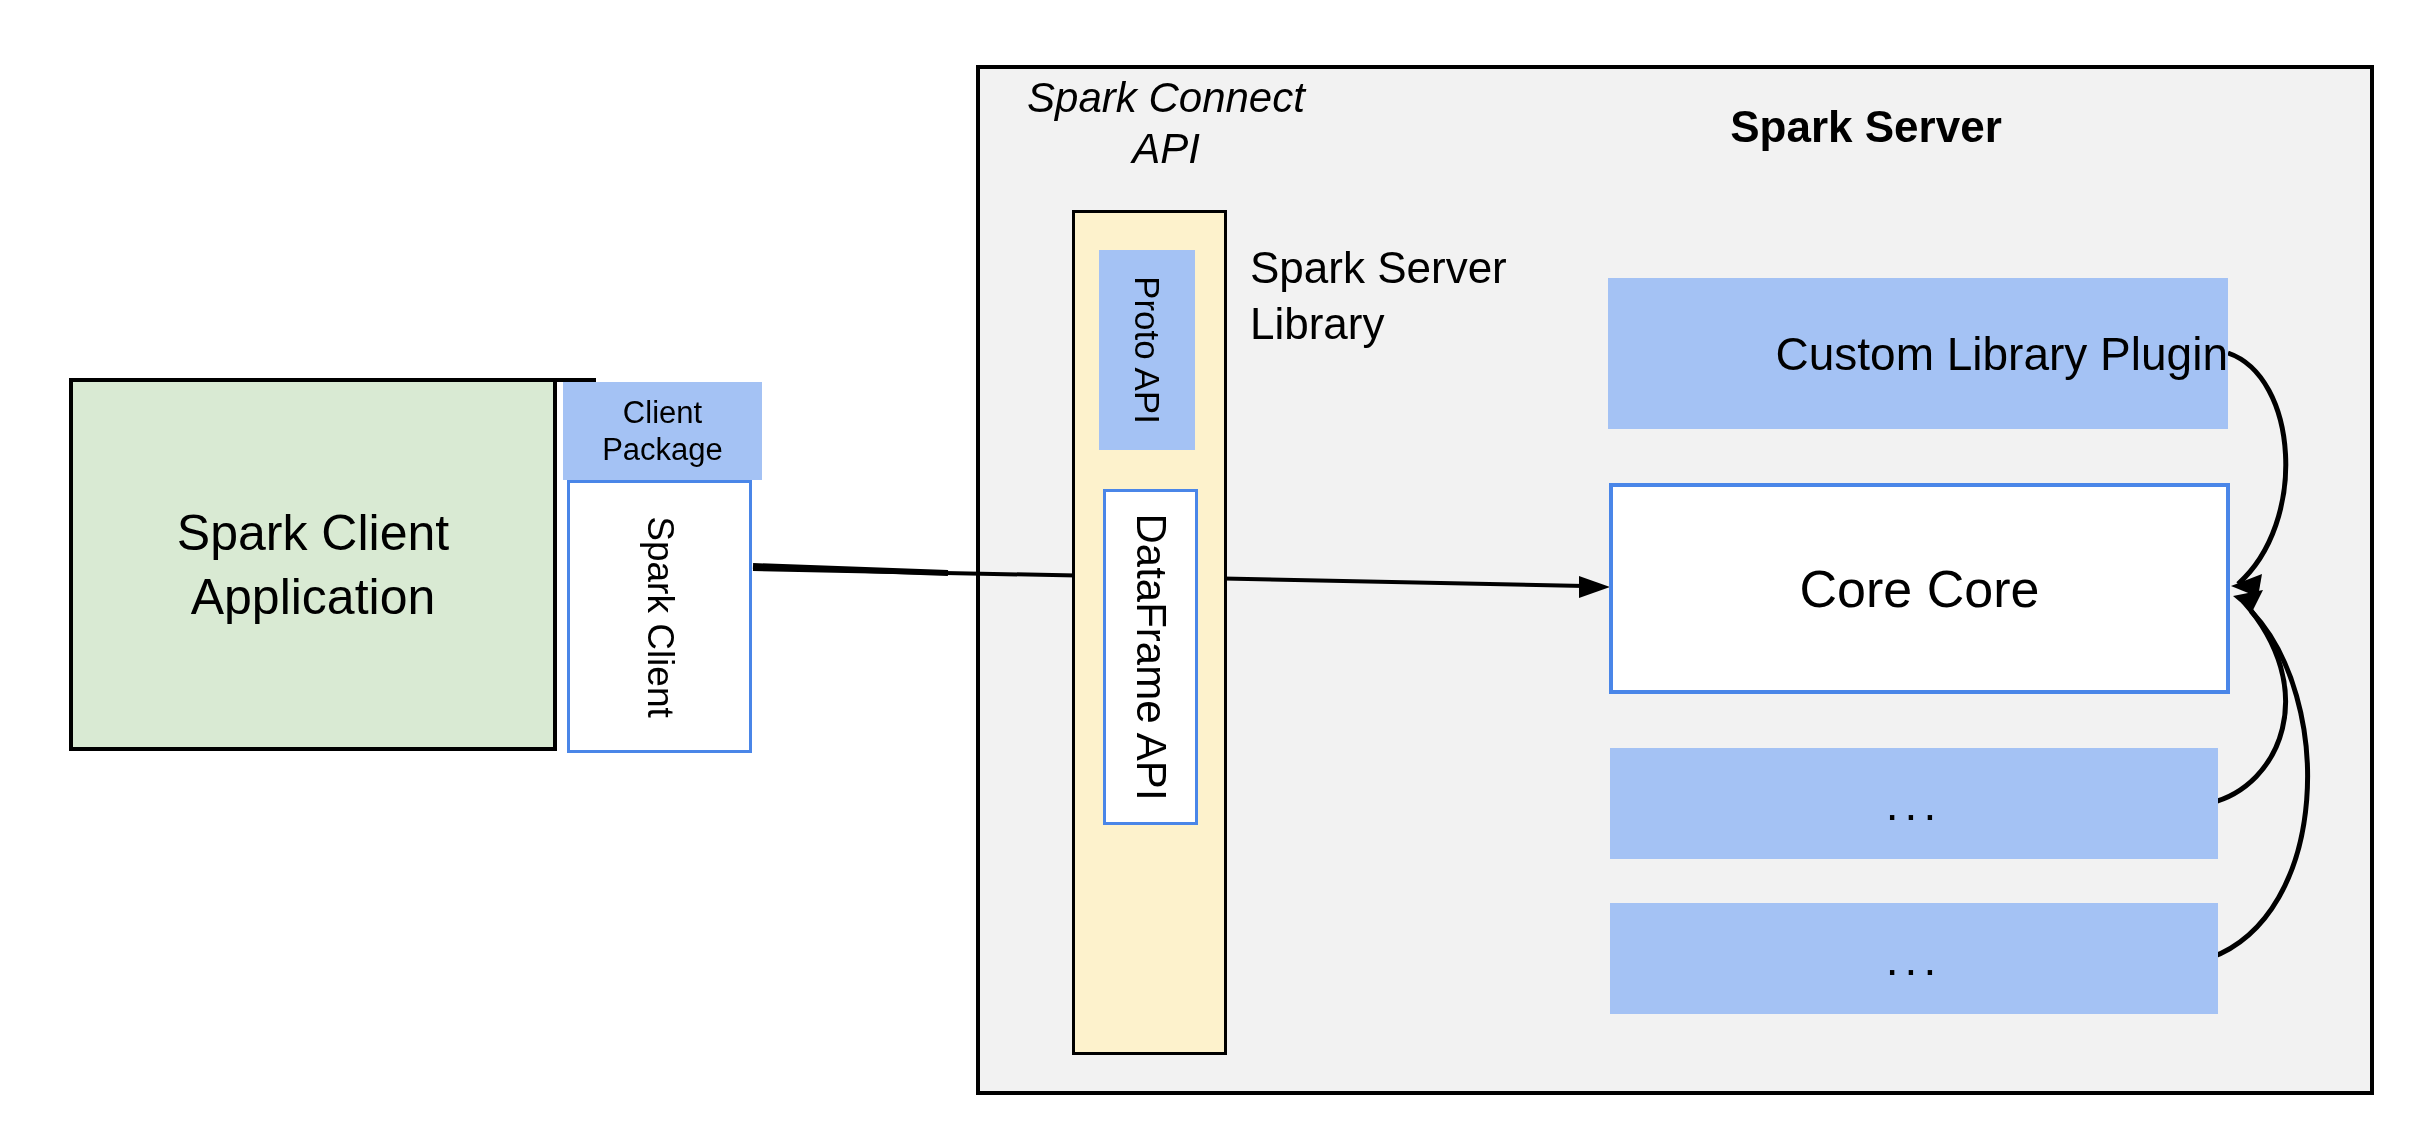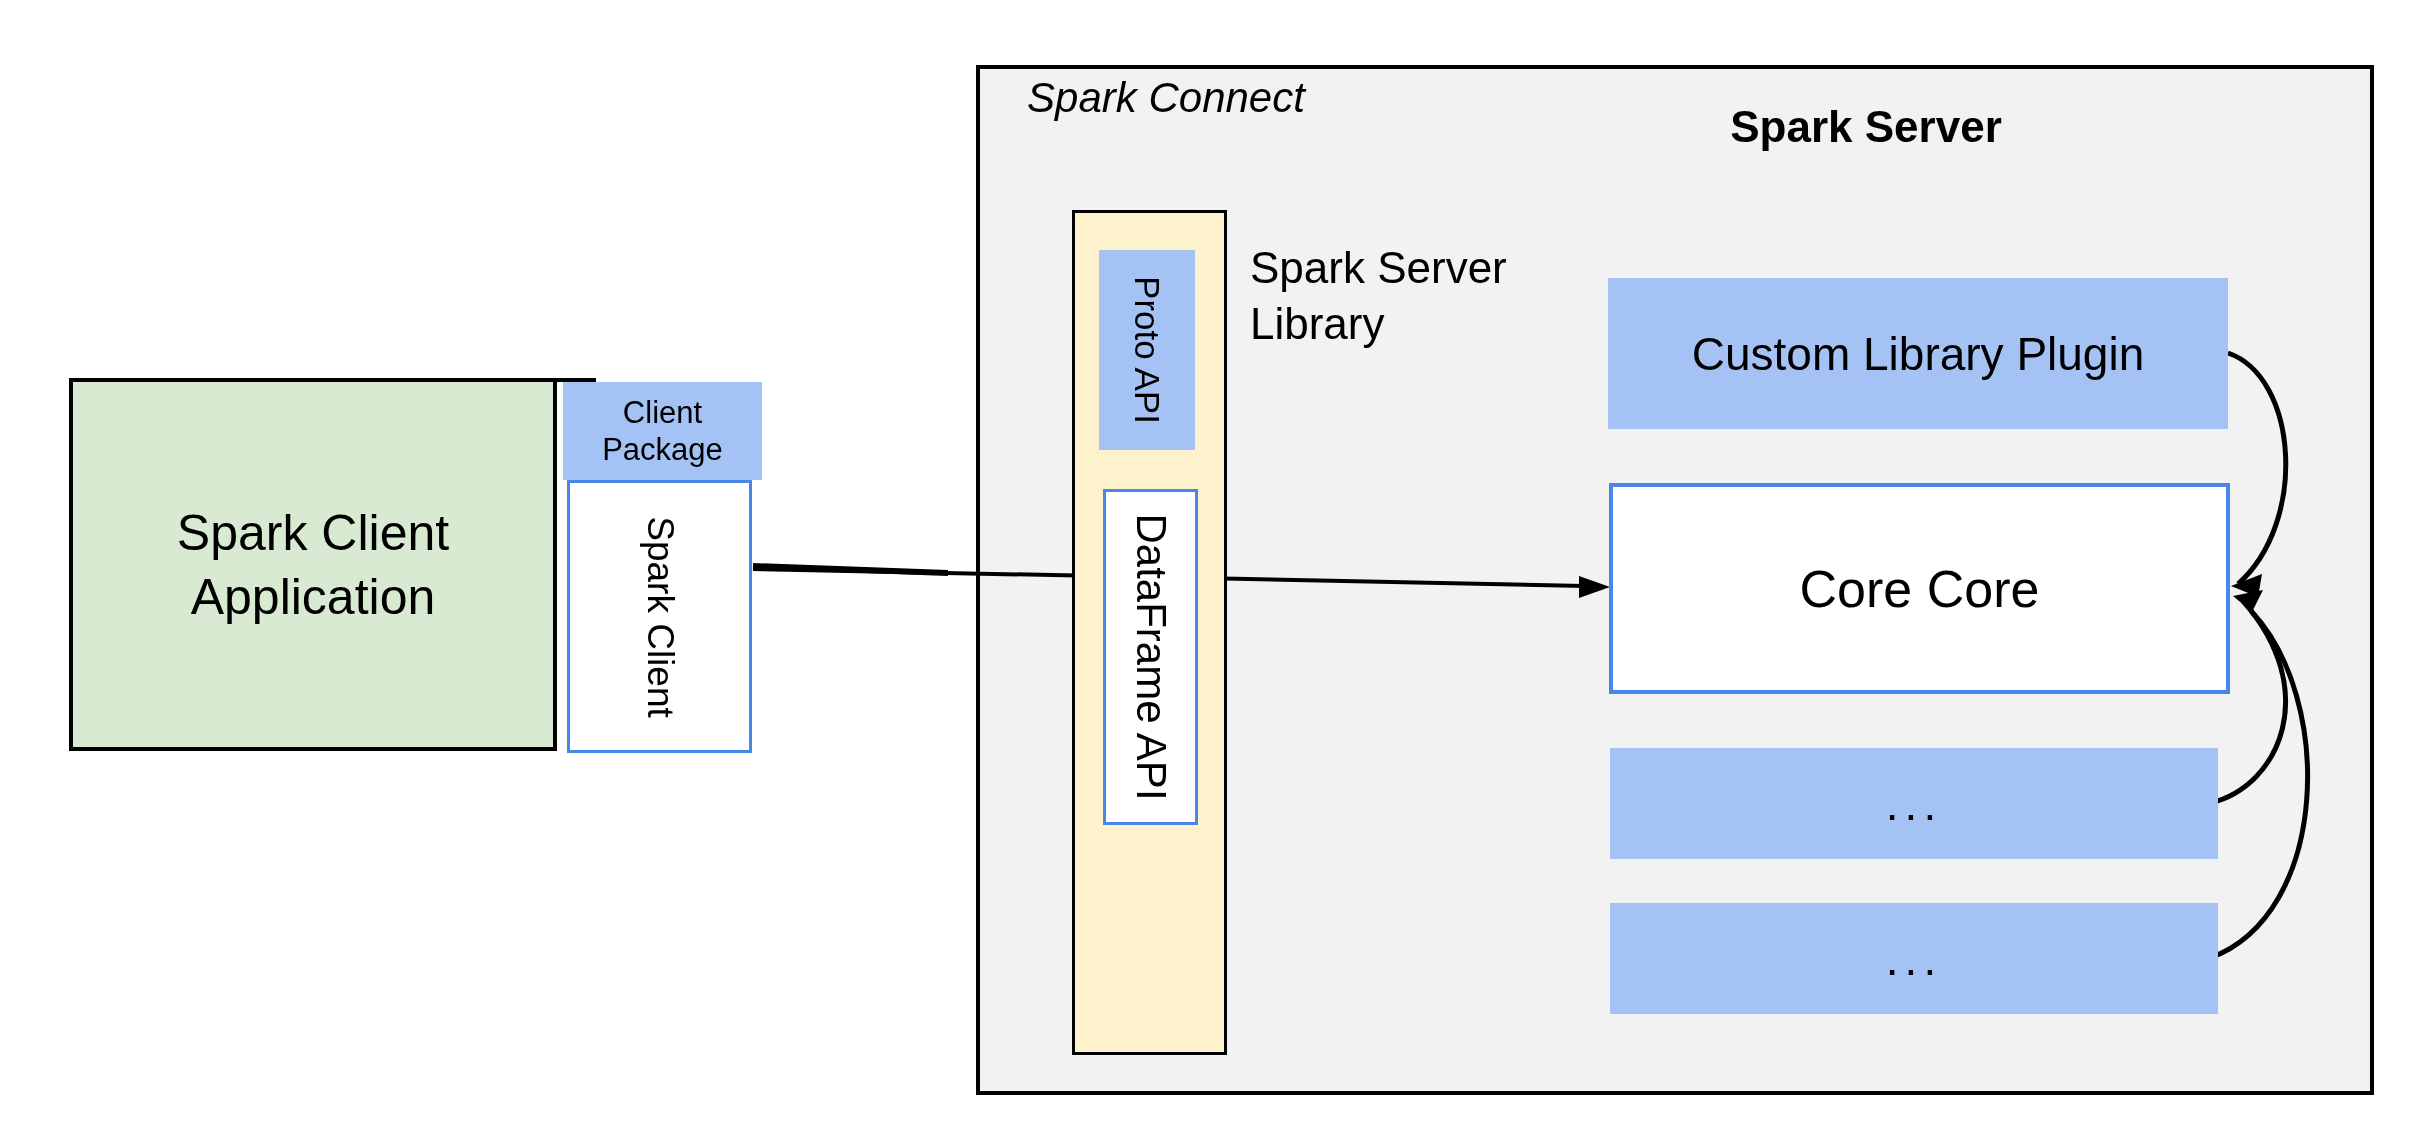--- a/index.html
+++ b/index.html
@@ -23,21 +23,21 @@
   .server-title{left:1666px;top:102px;width:400px;z-index:4;text-align:center;font-size:44px;line-height:50px;font-weight:bold;}
   .library-label{left:1250px;top:240px;width:330px;z-index:4;text-align:left;font-size:44px;line-height:56px;}
   
   .yellow-col{left:1072px;top:210px;width:155px;height:845px;background:#fdf2cc;border:3px solid #000;z-index:3;}
   .proto-box{left:1099px;top:250px;width:96px;height:200px;background:#a4c2f4;z-index:4;}
   .df-box{left:1103px;top:489px;width:95px;height:336px;background:#fff;border:3px solid #4a86e8;z-index:4;}
   .vtext{position:absolute;top:50%;left:50%;transform:translate(-50%,-50%) rotate(90deg);
          transform-origin:center;white-space:nowrap;}
   
   .plugin-box{left:1608px;top:278px;width:620px;height:151px;background:#a4c2f4;z-index:3;
-              display:flex;align-items:center;justify-content:center;font-size:46px;}
+              display:flex;align-items:center;justify-content:flex-end;font-size:46px;}
   .core-box{left:1609px;top:483px;width:621px;height:211px;background:#fff;border:4px solid #4a86e8;z-index:3;
             display:flex;align-items:center;justify-content:center;font-size:52px;}
   .slot-box{left:1610px;width:608px;height:111px;background:#a4c2f4;z-index:3;
             display:flex;align-items:center;justify-content:center;font-size:46px;letter-spacing:6px;}
   .slot1{top:748px;} .slot2{top:903px;}
 </style>
 </head>
 <body>
 
 <div>
@@ -69,20 +69,21 @@
     <div>Client</div>
     <div>Package</div>
   </div>
 
   <div class="abs client-box">
     <div class="vtext" style="font-size:37px;">Spark Client</div>
   </div>
 
   <div class="abs connect-label">
     <div>Spark Connect</div>
+    <div>API</div>
   </div>
 
   <div class="abs server-title">Spark Server</div>
 
   <div class="abs library-label">
     <div>Spark Server</div>
     <div>Library</div>
   </div>
 
   <div class="abs yellow-col"></div>

